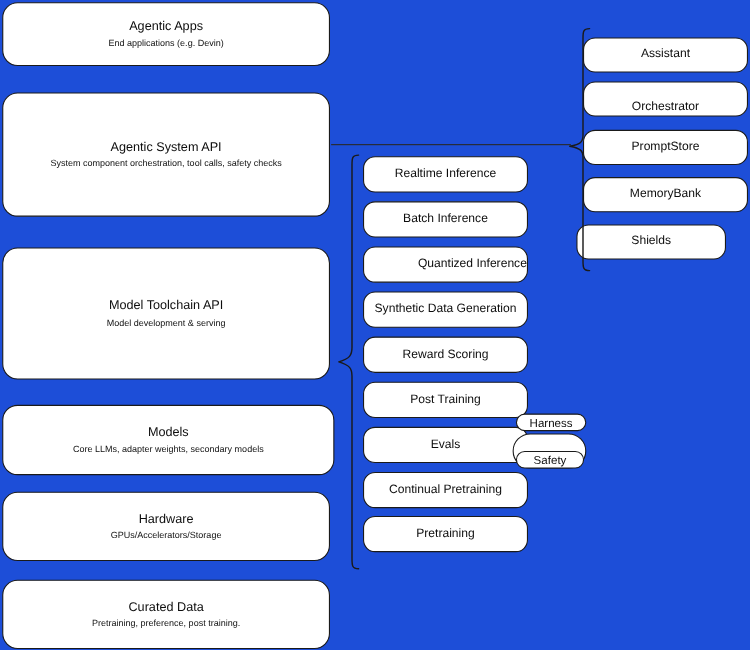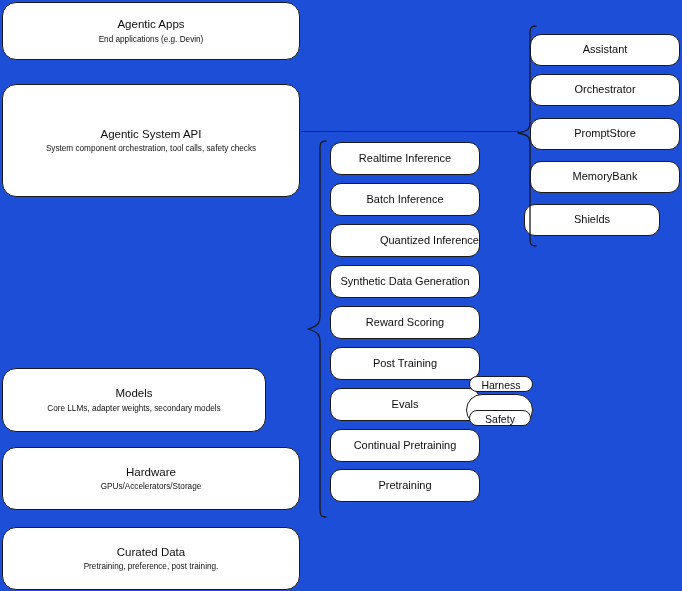--- a/index.html
+++ b/index.html
@@ -106,22 +106,26 @@
   <div class="node layer-node" style="left:2px; top:2px; width:298px; height:58px;">
     <div class="title">Agentic Apps</div>
     <div class="subtitle">End applications (e.g. Devin)</div>
   </div>
 
   <div class="node layer-node" style="left:2px; top:84px; width:298px; height:113px;">
     <div class="title">Agentic System API</div>
     <div class="subtitle">System component orchestration, tool calls, safety checks</div>
   </div>
 
-
-  <div class="node layer-node" style="left:2px; top:368px; width:264px; height:64px;">
+  <div class="node layer-node" style="left:2px; top:225px; width:298px; height:120px;">
+    <div class="title">Model Toolchain API</div>
+    <div class="subtitle">Model development &amp; serving</div>
+  </div>
+
+  <div class="node layer-node" style="left:2px; top:368px; width:302px; height:64px;">
     <div class="title">Models</div>
     <div class="subtitle">Core LLMs, adapter weights, secondary models</div>
   </div>
 
   <div class="node layer-node" style="left:2px; top:447px; width:298px; height:63px;">
     <div class="title">Hardware</div>
     <div class="subtitle">GPUs/Accelerators/Storage</div>
   </div>
 
   <div class="node layer-node" style="left:2px; top:527px; width:298px; height:63px;">
@@ -188,21 +192,21 @@
   <div class="brace" style="left:516px; top:25px; width:22px; height:222px;">
     <svg width="22" height="222" viewBox="0 0 22 222">
       <path d="M20 1 C14 1, 14 4, 14 10 L14 98 C14 104, 12 106, 2 108 C12 110, 14 112, 14 118 L14 212 C14 218, 14 221, 20 221"></path>
     </svg>
   </div>
 
   <div class="node cap-node" style="left:530px; top:34px; width:150px; height:32px;">
     <div class="title">Assistant</div>
   </div>
 
-  <div class="node cap-node" style="left:530px; top:74px; width:150px; height:32px;">
+  <div class="node cap-node" style="left:530px; top:74px; width:150px; height:32px;justify-content:flex-end;">
     <div class="title">Orchestrator</div>
   </div>
 
   <div class="node cap-node" style="left:530px; top:118px; width:150px; height:32px;">
     <div class="title">PromptStore</div>
   </div>
 
   <div class="node cap-node" style="left:530px; top:161px; width:150px; height:32px;">
     <div class="title">MemoryBank</div>
   </div>

